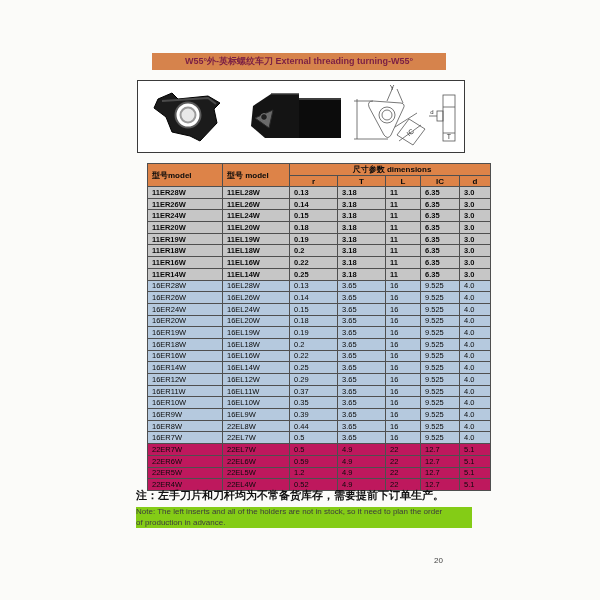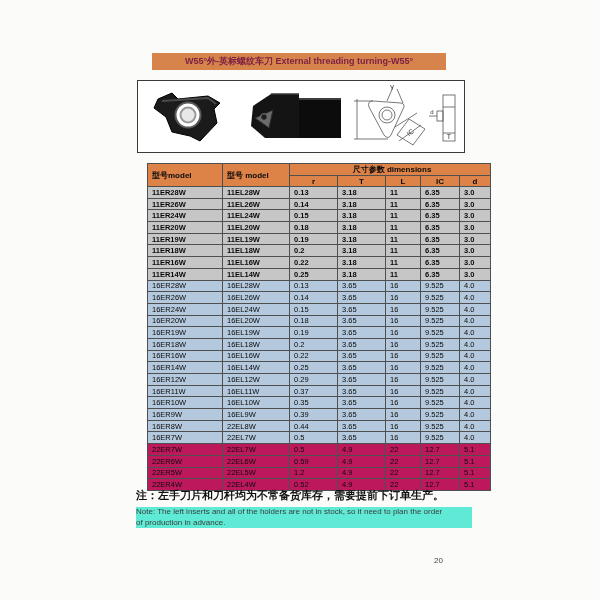--- a/index.html
+++ b/index.html
@@ -34,21 +34,21 @@
   .catalog-table thead .sub{text-align:center;padding:0;font-weight:bold;height:10px;}
   tr.row-gray td{background:#c6c6c6;font-weight:bold;}
   tr.row-blue td{background:#b5c9de;}
   tr.row-green td{background:#be185d;}
   .note-cn{
     position:absolute;left:136px;top:488px;width:340px;
     font-size:11px;font-weight:bold;color:#111;
   }
   .note-en{
     position:absolute;left:136px;top:507px;width:336px;
-    font-size:8px;color:#3c3c3c;line-height:10.5px;background:#5eead4;
+    font-size:8px;color:#3c3c3c;line-height:10.5px;background:#84cc16;
   }
   .page-num{
     position:absolute;left:434px;top:556px;font-size:8px;color:#444;
   }
   svg text{font-family:"Liberation Sans","DejaVu Sans",sans-serif;}
 </style>
 </head>
 <body>
 
 <div class="title-bar">W55°外-英标螺纹车刀 External threading turning-W55°</div>

